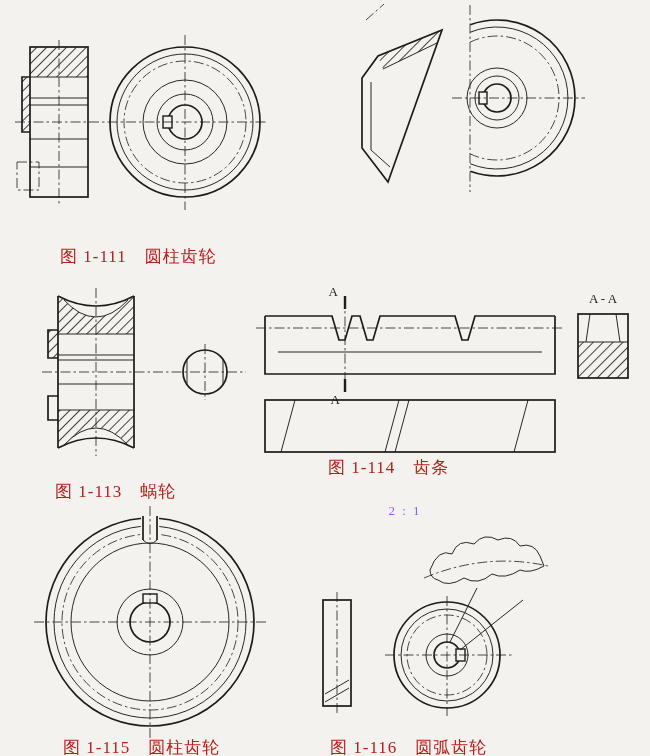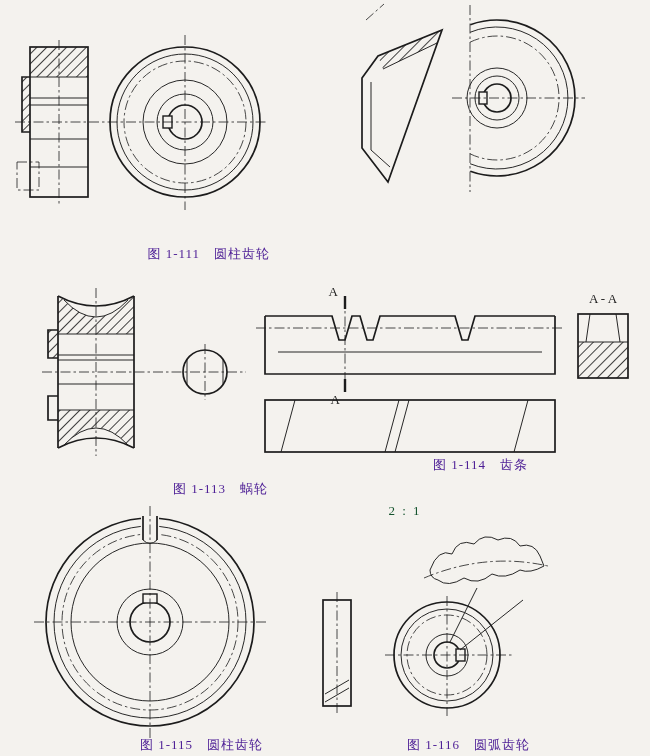--- a/index.html
+++ b/index.html
@@ -16,26 +16,26 @@
   svg .cl{stroke-width:0.8;stroke-dasharray:10 3 2.5 3;}
   svg .hf{fill:url(#hatch);stroke:none;}
   svg .bgf{fill:#f4f2ee;stroke:none;}
   svg .kw{fill:#f4f2ee;stroke-width:1.4;}
   svg text.lbl{
     font-family:"Liberation Serif", serif;
     font-size:13px;fill:#1c1c1c;stroke:none;
   }
   .caption{
     position:absolute;
-    font-size:13px;color:#4c1d95;
-    text-align:right;letter-spacing:1px;white-space:nowrap;
+    font-size:17px;color:#b91c1c;
+    text-align:left;letter-spacing:1px;white-space:nowrap;
   }
   .scale-note{
     position:absolute;
-    font-size:13px;color:#14532d;
+    font-size:13px;color:#8b5cf6;
     text-align:center;letter-spacing:2px;white-space:nowrap;
   }
 </style>
 </head>
 <body>
 
 <div class="page">
 
   <svg width="650" height="756" viewBox="0 0 650 756">
     <defs>
@@ -172,19 +172,19 @@
           <path class="tn" d="M450,642 L477,588 M460,650 L523,600"></path>
           <path class="tn" d="M430,570 Q438,548 452,554 Q458,538 474,544 Q484,532 498,540 Q512,534 520,546 Q534,542 540,556 L544,566 Q530,574 520,570 Q505,580 492,574 Q478,586 464,578 Q448,588 438,580 Q430,578 430,570 Z"></path>
           <path class="cl" d="M424,578 Q486,552 548,566"></path>
         </g>
       </g>
 
     </g>
   </svg>
 
   <div class="caption" style="left:60px;top:245px;width:210px">图 1-111　圆柱齿轮</div>
-  <div class="caption" style="left:68px;top:480px;width:200px">图 1-113　蜗轮</div>
+  <div class="caption" style="left:55px;top:480px;width:200px">图 1-113　蜗轮</div>
   <div class="caption" style="left:328px;top:456px;width:200px">图 1-114　齿条</div>
   <div class="scale-note" style="left:355px;top:503px;width:100px">2 : 1</div>
   <div class="caption" style="left:63px;top:736px;width:200px">图 1-115　圆柱齿轮</div>
   <div class="caption" style="left:330px;top:736px;width:200px">图 1-116　圆弧齿轮</div>
 
 </div>
 
 </body></html>

